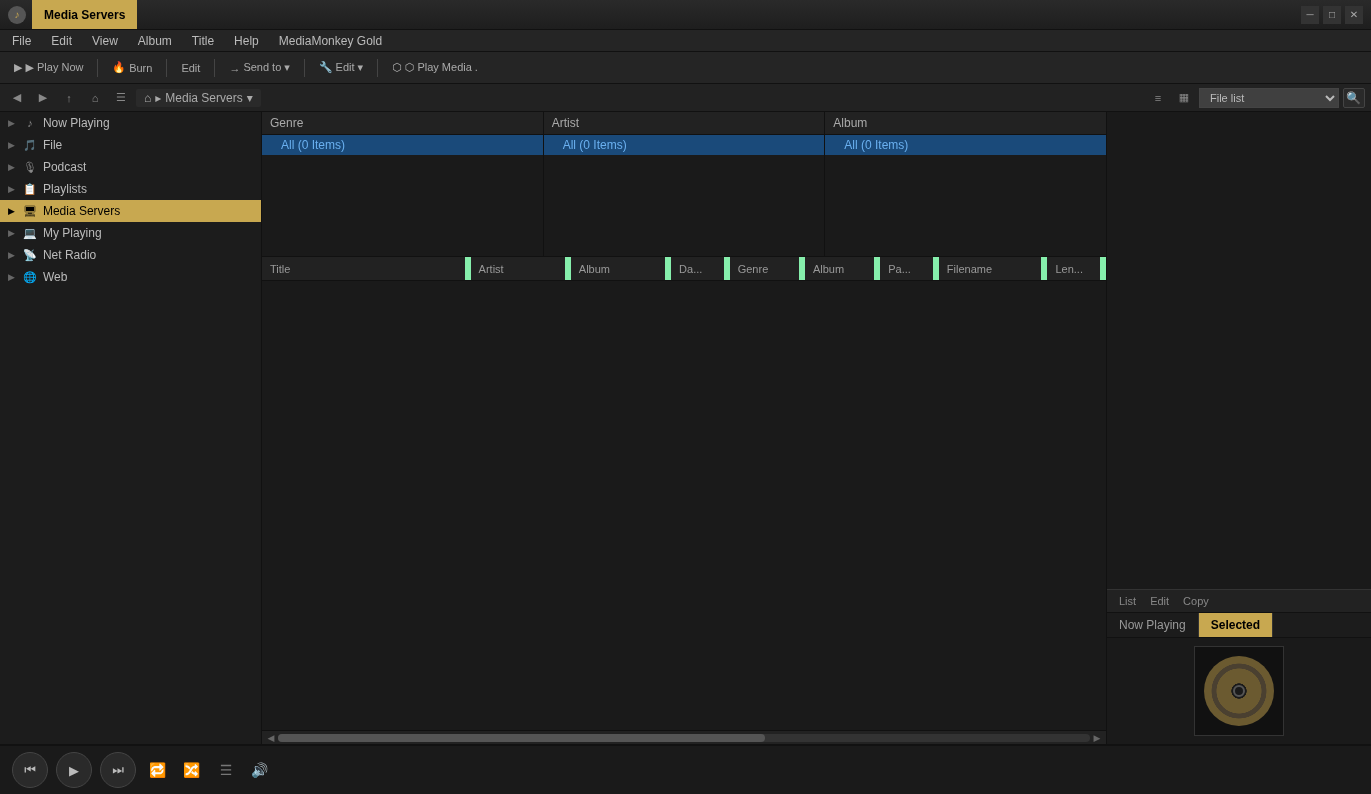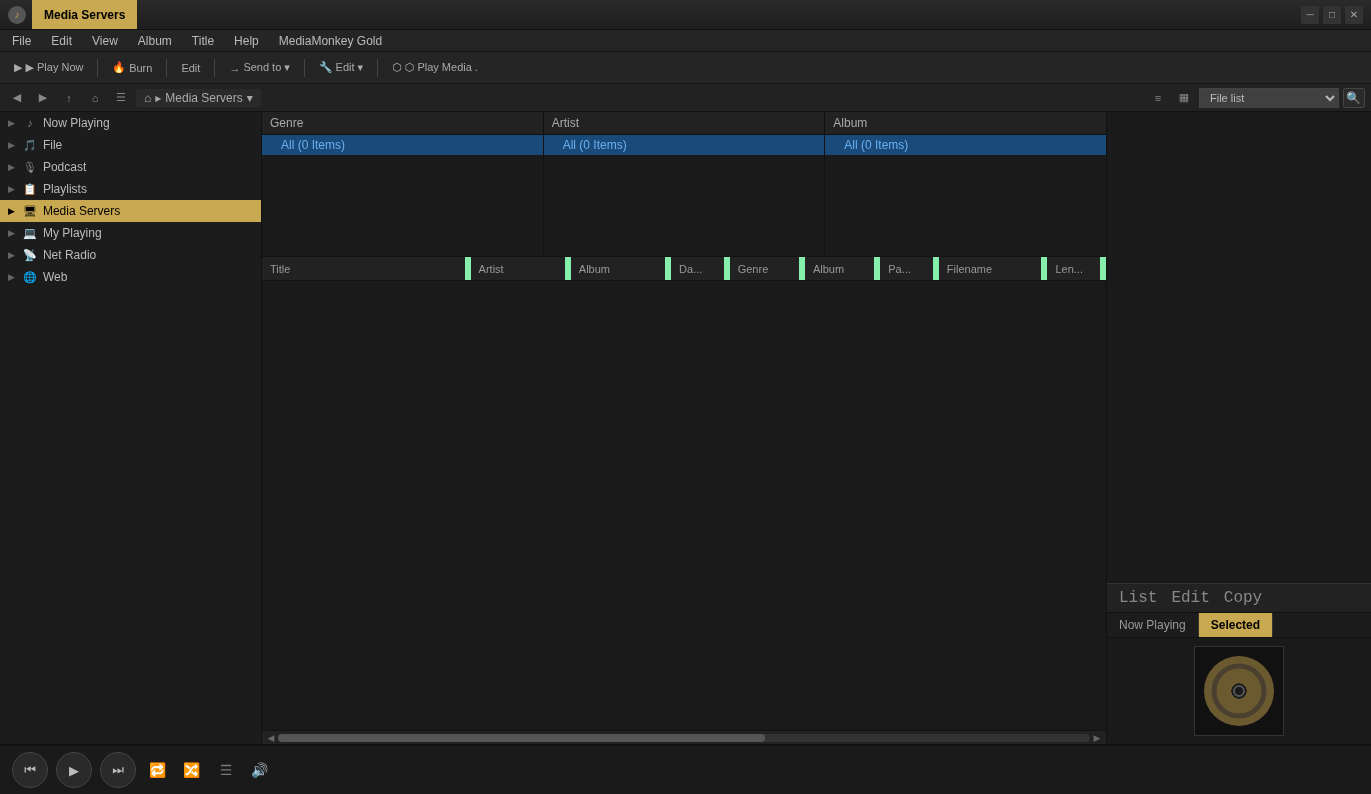--- a/index.html
+++ b/index.html
@@ -313,25 +313,24 @@
     }
     #panel-tab-bar {
       display: flex;
       gap: 6px;
       padding: 4px 8px;
       background: #222;
       border-bottom: 1px solid #111;
       align-items: center;
     }
     .panel-tab-btn {
-      font-size: 16px;
+      font-size: 11px;
       color: #888;
       cursor: pointer;
       padding: 1px 4px;
-      font-family: Liberation Mono, monospace;
     }
     #panel-tabs {
       display: flex;
       border-bottom: 1px solid #111;
     }
     .panel-tab {
       padding: 5px 12px;
       font-size: 12px;
       color: #999;
       cursor: pointer;

